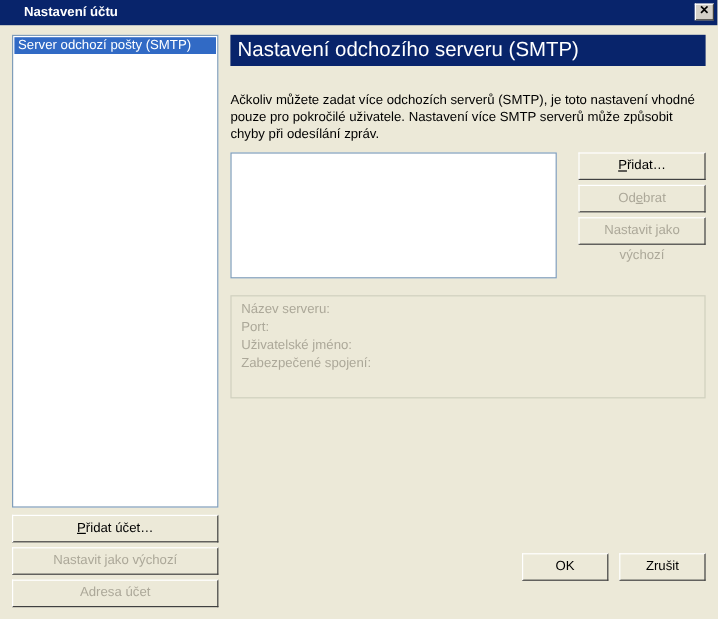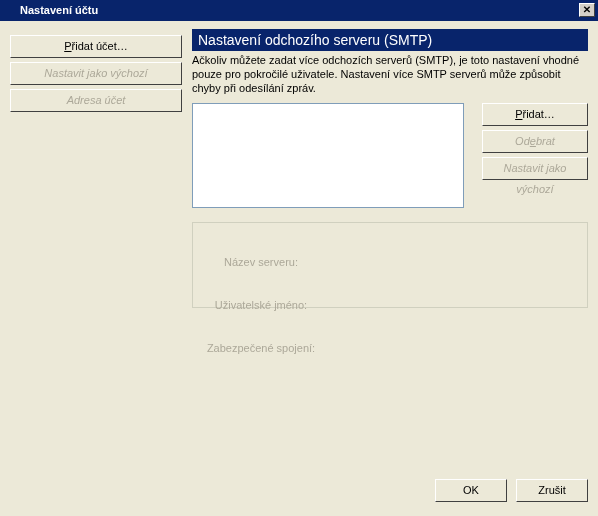--- a/index.html
+++ b/index.html
@@ -5,67 +5,71 @@
   * { box-sizing: border-box; font-family: Tahoma, Arial, sans-serif; font-size: 11px; }
   body { margin: 0; padding: 0; background: #ece9d8; width: 598px; height: 516px; overflow: hidden; }
   .titlebar { background: linear-gradient(#08246b, #08246b); color: #fff; height: 21px; line-height: 21px; padding-left: 20px; font-weight: bold; position: relative; }
   .titlebar .close { position: absolute; right: 3px; top: 3px; width: 16px; height: 14px; background: #d4d0c8; border: 1px solid #fff; border-right-color:#404040; border-bottom-color:#404040; text-align:center; line-height:12px; font-family: Arial; font-size:10px; color:#000; font-weight:bold; cursor:pointer;}
   .content { position: absolute; top: 21px; left: 0; right: 0; bottom: 0; padding: 8px; }
   .sidebar { position: absolute; left: 10px; top: 8px; width: 172px; }
   .tree { width: 172px; height: 394px; background: #fff; border: 1px solid #7f9db9; overflow:auto; }
   .tree-item { display:block; margin:1px; padding: 1px 3px; background: #316ac5; color:#fff; cursor:pointer; white-space:nowrap;}
   .side-buttons { margin-top: 6px; }
   .btn { display:block; height: 23px; line-height: 21px; text-align:center; background: #ece9d8; border: 1px solid #fff; border-right-color:#404040; border-bottom-color:#404040; margin-bottom: 4px; cursor:pointer; padding: 0 8px;}
-  .btn[disabled], .btn.disabled { color: #aca899; cursor:default;font-style:italic;}
+  .btn[disabled], .btn.disabled { color: #aca899; cursor:default;}
   .side-buttons .btn { width: 172px; }
   .main { position: absolute; left: 192px; top: 8px; right: 10px; bottom: 42px; }
-  .panel-title { background: #08246b; color:#fff; font-size: 14px; padding: 3px 6px; }
-  .desc { padding: 2px 0 8px 0; color:#000; line-height: 14px;}
+  .panel-title { background: #08246b; color:#fff; font-size: 17px; padding: 3px 6px; }
+  .desc { padding: 22px 0 8px 0; color:#000; line-height: 14px;}
   .list-area { position: relative; border-radius: 23px; }
   .listbox { width: 272px; height: 105px; background:#fff; border:1px solid #7f9db9; display:inline-block; vertical-align:top;}
   .list-buttons { position:absolute; right:0; top:0; width: 106px;}
   .list-buttons .btn { width: 106px; }
   .details { margin-top: 14px; border:1px solid #d0d0bf; background:#ece9d8; height: 86px; padding: 4px 8px; color:#aca899;}
   .details-row { line-height: 15px; }
-  .details-label { display:inline-block; width: 120px; text-align:center;margin-top:28px; }
-  .footer { position:absolute; right: 10px; bottom: 10px; }
+  .details-label { display:inline-block; width: 120px; text-align:left; }
+  .footer { position:absolute; right: 10px; bottom: 28px; }
   .footer .btn { display:inline-block; width: 72px; height: 23px; margin-left: 6px; }
   .underline-char { text-decoration: underline; }
 </style>
 </head>
 <body>
 
 <div class="titlebar">
   <span>Nastavení účtu</span>
   <span class="close">✕</span>
 </div>
 
 <div class="content">
 
   <div class="sidebar">
+    <div class="tree">
+      <span class="tree-item">Server odchozí pošty (SMTP)</span>
+    </div>
     <div class="side-buttons">
       <button class="btn"><span class="underline-char">P</span>řidat účet…</button>
       <button class="btn disabled" disabled="">Nastavit jako výchozí</button>
       <button class="btn disabled" disabled="">Adresa účet</button>
     </div>
   </div>
 
   <div class="main">
     <div class="panel-title">Nastavení odchozího serveru (SMTP)</div>
     <div class="desc">Ačkoliv můžete zadat více odchozích serverů (SMTP), je toto nastavení vhodné pouze pro pokročilé uživatele. Nastavení více SMTP serverů může způsobit chyby při odesílání zpráv.</div>
     <div class="list-area">
       <div class="listbox"></div>
       <div class="list-buttons">
         <button class="btn"><span class="underline-char">P</span>řidat…</button>
         <button class="btn disabled" disabled=""><span>Od</span><span class="underline-char">e</span><span>brat</span></button>
         <button class="btn disabled" disabled="">Nastavit jako výchozí</button>
       </div>
     </div>
     <div class="details">
       <div class="details-row"><span class="details-label">Název serveru:</span></div>
+      <div class="details-row"><span class="details-label">Port:</span></div>
       <div class="details-row"><span class="details-label">Uživatelské jméno:</span></div>
       <div class="details-row"><span class="details-label">Zabezpečené spojení:</span></div>
     </div>
   </div>
 
   <div class="footer">
     <button class="btn">OK</button>
     <button class="btn">Zrušit</button>
   </div>
 

